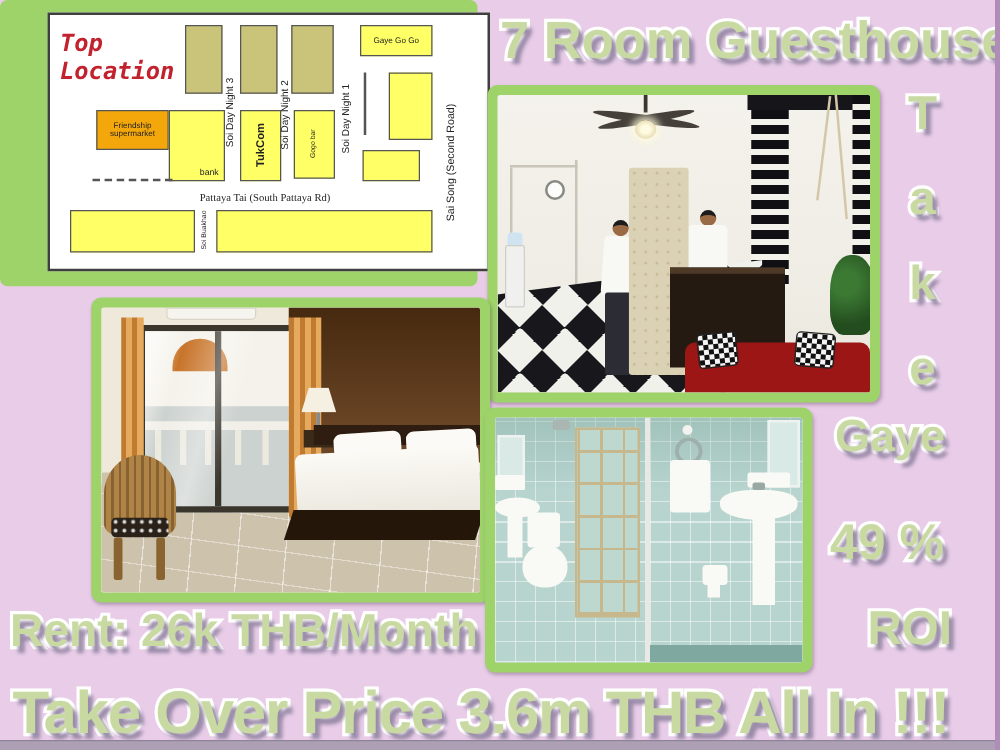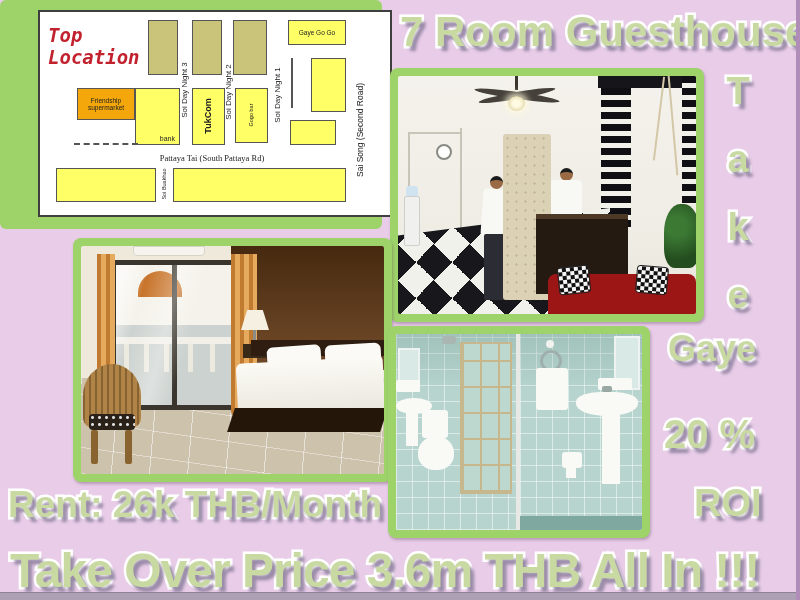--- a/index.html
+++ b/index.html
@@ -288,20 +288,20 @@
 <div class="gt" style="left:400px;top:8px;font-size:42px;">7 Room Guesthouse</div>
 
 <div class="abs" style="left:712px;top:70px;width:52px;display:flex;flex-direction:column;align-items:center;gap:25px;">
   <span class="gt" style="position:static;font-size:38px;">T</span>
   <span class="gt" style="position:static;font-size:38px;">a</span>
   <span class="gt" style="position:static;font-size:38px;">k</span>
   <span class="gt" style="position:static;font-size:38px;">e</span>
 </div>
 
 <div class="gt" style="left:668px;top:328px;font-size:36px;">Gaye</div>
-<div class="gt" style="left:664px;top:412px;font-size:40px;">20 %</div>
+<div class="gt" style="left:664px;top:412px;font-size:40px;">49 %</div>
 <div class="gt" style="left:694px;top:482px;font-size:38px;">ROI</div>
 
 <div class="gt" style="left:8px;top:484px;font-size:37px;text-align:right;">Rent: 26k THB/Month</div>
 <div class="gt" style="left:10px;top:543px;font-size:48px;letter-spacing:-1px;">Take Over Price 3.6m THB All In !!!</div>
 
 <div class="abs edge-bottom"></div>
 <div class="abs edge-right"></div>
 
 </body></html>

